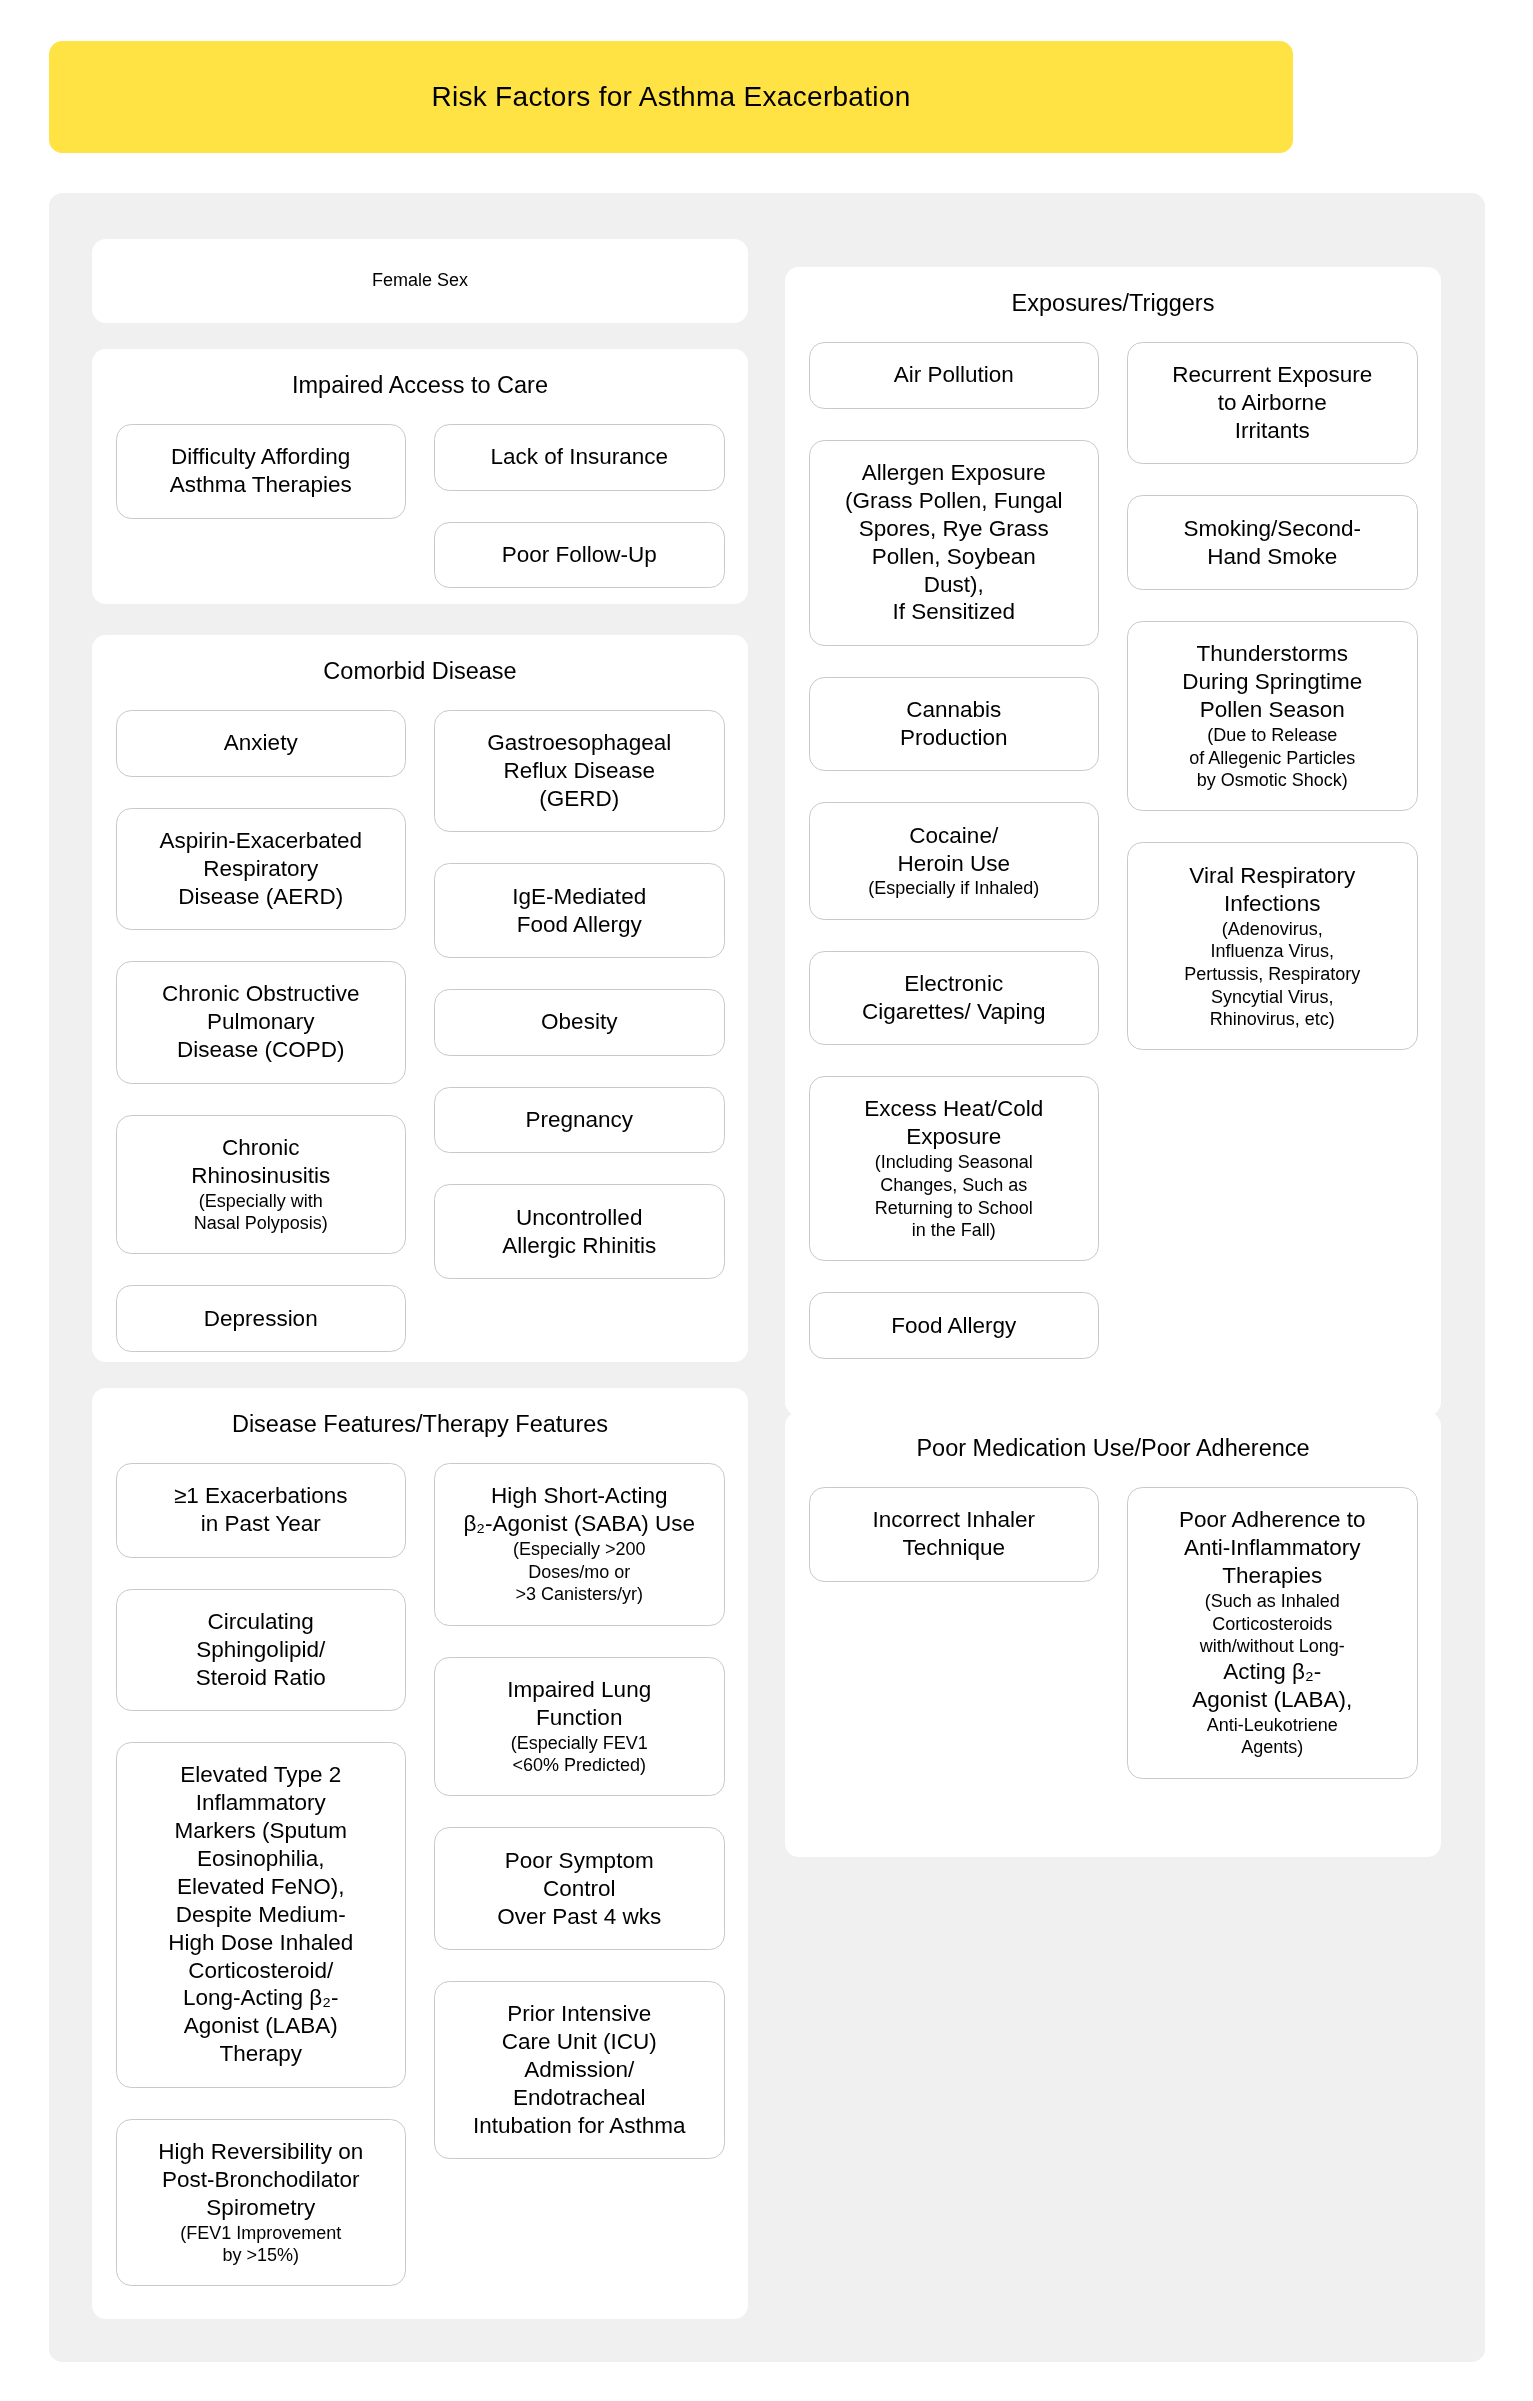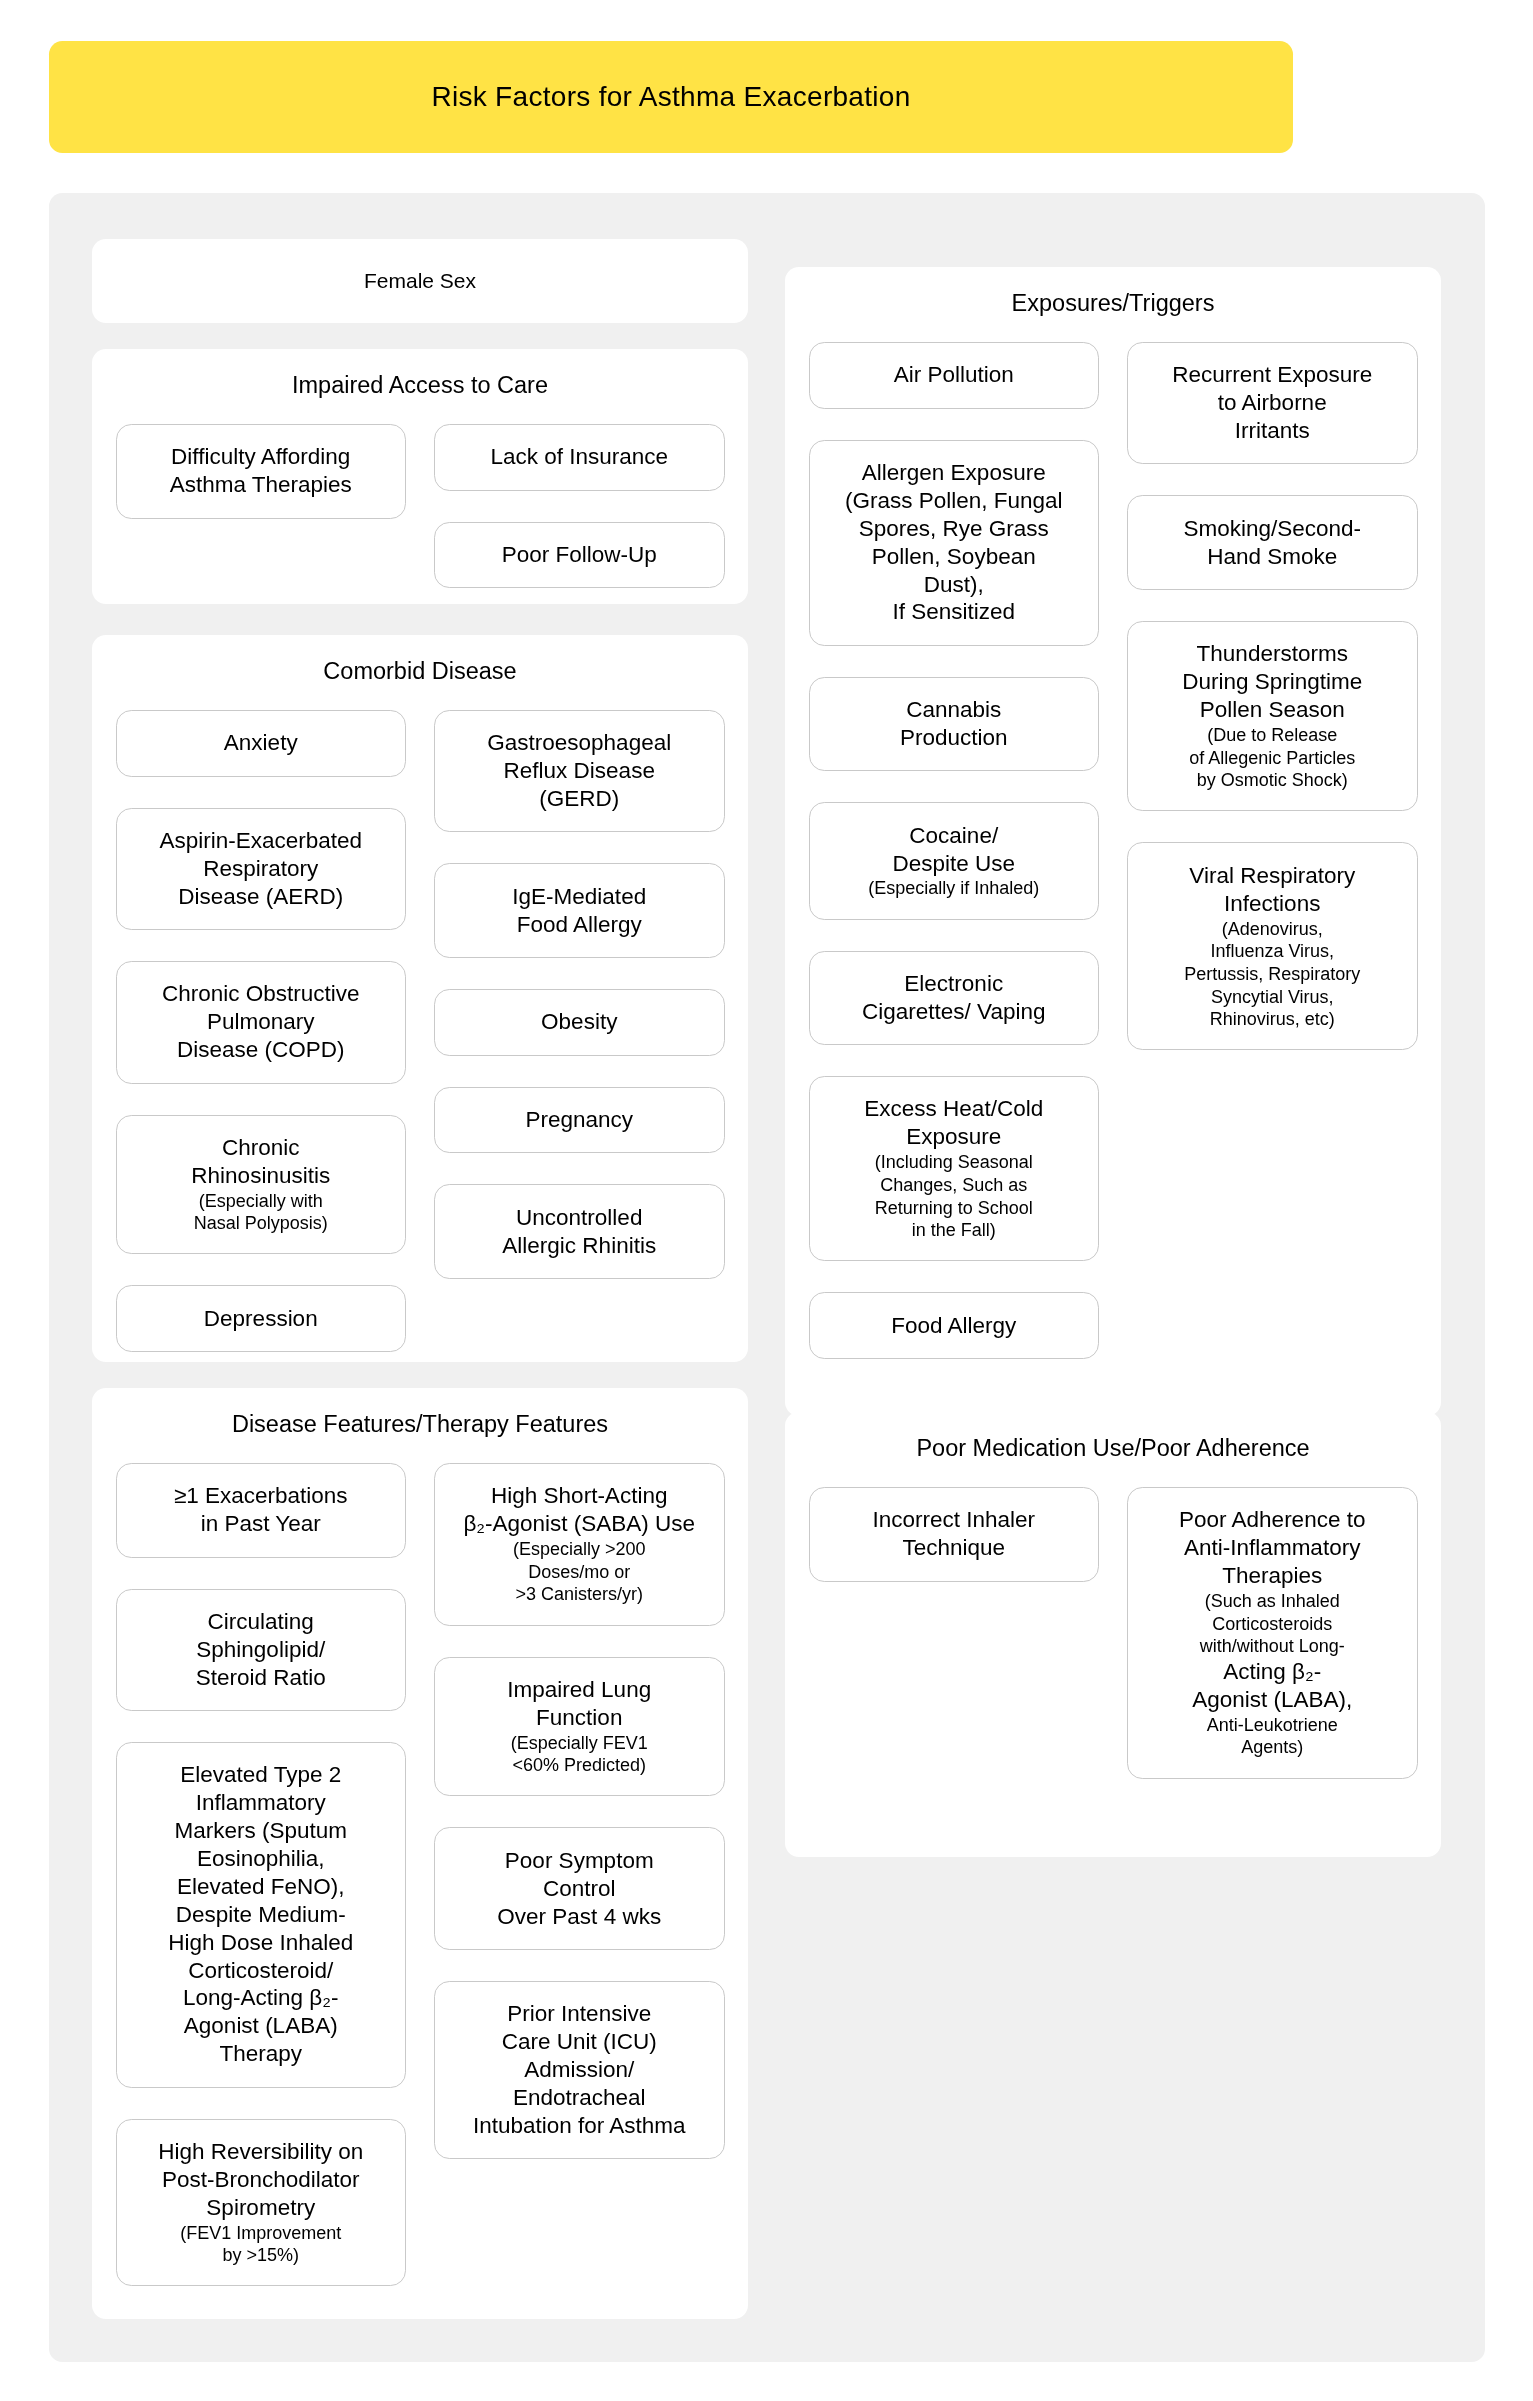--- a/index.html
+++ b/index.html
@@ -28,21 +28,21 @@
   .card-female{left:43px;top:46px;width:656px;height:84px;display:flex;align-items:center;justify-content:center;}
   .card-access{left:43px;top:156px;width:656px;height:255px;}
   .card-comorbid{left:43px;top:442px;width:656px;height:727px;}
   .card-disease{left:43px;top:1195px;width:656px;height:931px;}
   .card-exposures{left:736px;top:46px;width:656px;height:1149px;margin-top:28px;}
   .card-meds{left:736px;top:1219px;width:656px;height:445px;}
   .card h2{
     margin:0;padding:23.5px 15.3px 0 15.3px;text-align:center;
     font-size:23.5px;font-weight:400;line-height:1.1;color:var(--ink);
   }
-  .card-label{font-size:21px;line-height:1.2;text-align:center;}
+  .card-label{font-size:18px;line-height:1.2;text-align:center;}
   .cols{display:flex;gap:28px;padding:0 23.5px;margin-top:25.6px;align-items:flex-start;}
   .stack{flex:1;display:flex;flex-direction:column;gap:31px;min-width:0;}
   .box{
     background:#ffffff;border:1.5px solid var(--box-border);border-radius:15.3px;
     padding:18.4px 10.2px;display:flex;flex-direction:column;align-items:center;
     text-align:center;
   }
   .line{display:block;font-size:22.5px;line-height:1.24;color:var(--ink);}
   .line.small{font-size:18px;line-height:1.26;}
 </style>
@@ -210,21 +210,21 @@
               <span class="line">Pollen, Soybean</span>
               <span class="line">Dust),</span>
               <span class="line">If Sensitized</span>
             </div>
             <div class="box">
               <span class="line">Cannabis</span>
               <span class="line">Production</span>
             </div>
             <div class="box">
               <span class="line">Cocaine/</span>
-              <span class="line">Despite Use</span>
+              <span class="line">Heroin Use</span>
               <span class="line small">(Especially if Inhaled)</span>
             </div>
             <div class="box">
               <span class="line">Electronic</span>
               <span class="line">Cigarettes/ Vaping</span>
             </div>
             <div class="box">
               <span class="line">Excess Heat/Cold</span>
               <span class="line">Exposure</span>
               <span class="line small">(Including Seasonal</span>

